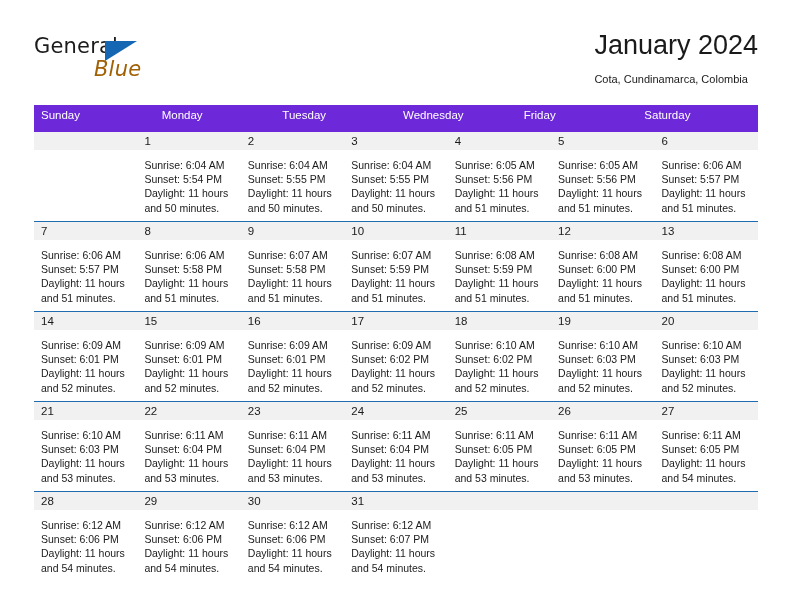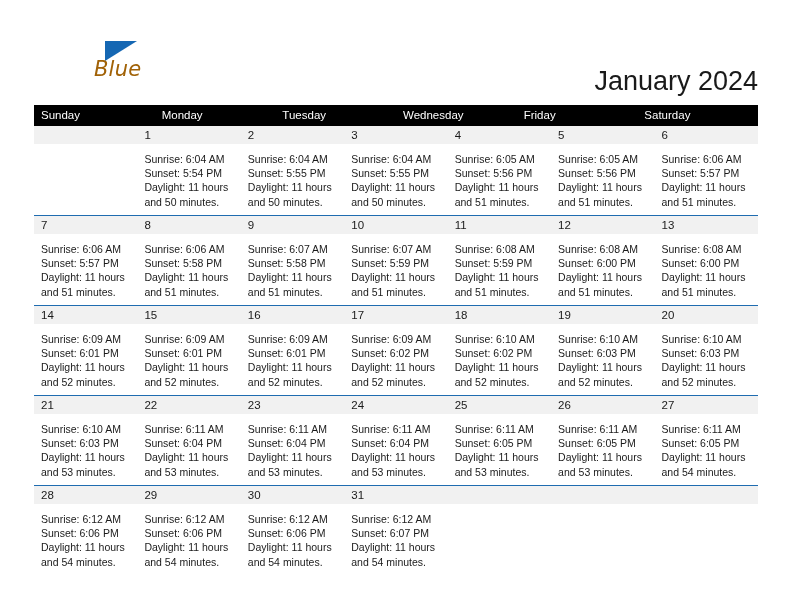--- a/index.html
+++ b/index.html
@@ -62,21 +62,20 @@
     letter-spacing: 0.2px;
     color: #a16207;
     font-family: "DejaVu Sans", sans-serif;
     font-style: italic;
   }
   .title-block {
     position: absolute;
     right: 0;
     top: 0;
     text-align: left;
-    margin-top: 36px;
   }
   .cal-title {
     font-size: 27px;
     color: #1a1a1a;
     line-height: 34px;
     white-space: nowrap;
   }
   .cal-subtitle {
     font-size: 11px;
     color: #1a1a1a;
@@ -87,22 +86,22 @@
 
   
   .calendar {
     position: absolute;
     left: 34px;
     top: 105px;
     width: 724px;
   }
   .dow-row {
     display: flex;
-    background: #000000;
-    height: 21px;
+    background: #6d28d9;
+    height: 27px;
   }
   .dow {
     flex: 1 1 0;
     color: #ffffff;
     font-size: 11.5px;
     line-height: 21px;
     padding-left: 7px;
     box-sizing: border-box;
     overflow: hidden;
     white-space: nowrap;
@@ -149,20 +148,21 @@
   }
 </style>
 </head>
 <body>
 
 <div class="page">
 
   <div class="header">
 
     <div class="logo">
+      <span class="logo-general">General</span>
       <span class="logo-triangle"></span>
       <span class="logo-blue">Blue</span>
     </div>
 
     <div class="title-block">
       <div class="cal-title">January 2024</div>
       <div class="cal-subtitle">Cota, Cundinamarca, Colombia</div>
     </div>
 
   </div>

